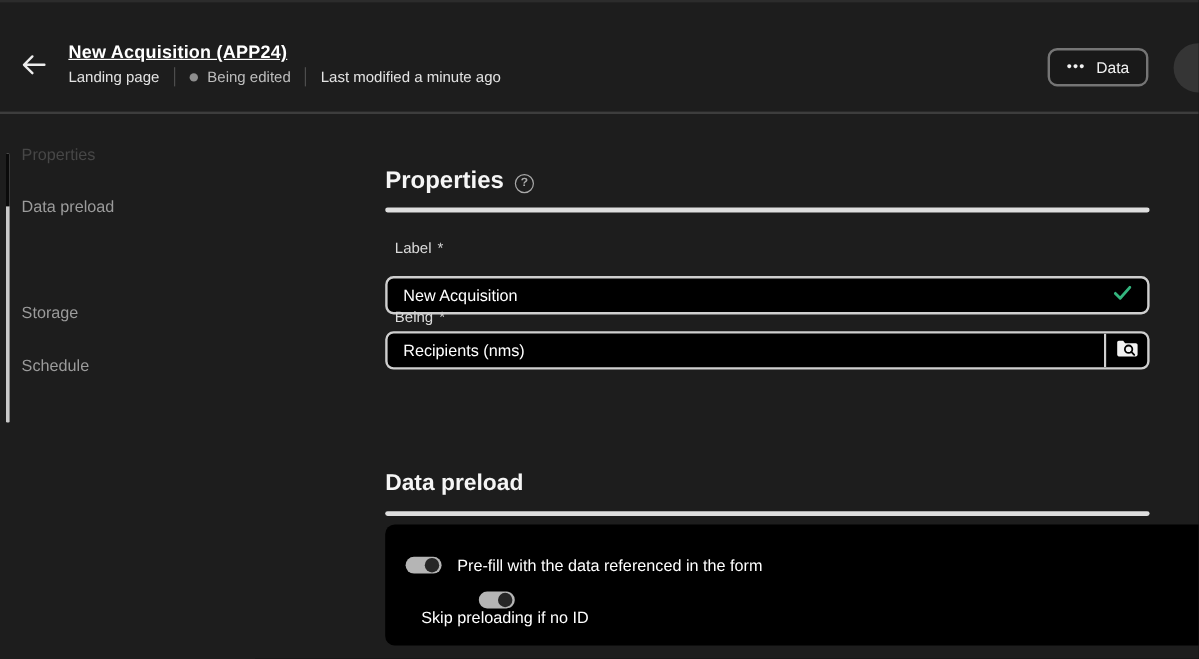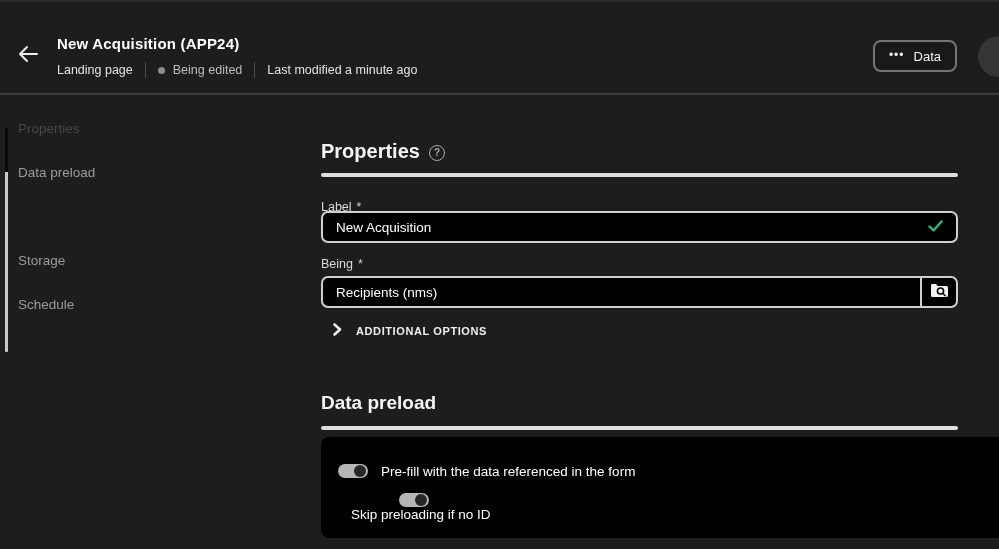--- a/index.html
+++ b/index.html
@@ -5,22 +5,22 @@
   * { margin:0; padding:0; box-sizing:border-box; }
   html,body { background:#151515; }
   body { font-family:"Liberation Sans", sans-serif; }
   .app{ position:relative; width:999px; height:549px; background:#1d1d1d; overflow:hidden; }
 
   
   .header{ position:absolute; top:0; left:0; width:100%; height:95px; background:#1d1d1d; border-top:2px solid #2c2c2c; }
   .header::after{ content:""; position:absolute; left:0; bottom:0; width:100%; height:2px; background:#3d3d3d; }
   .back-btn{ position:absolute; left:16px; top:42px; width:24px; height:22px; background:none; border:none; cursor:pointer; color:#eee; }
   .title-block{ position:absolute; left:57px; top:33px; }
-  .page-title{ font-size:15px; font-weight:700; color:#ffffff; letter-spacing:.2px; }
-  .meta-row{ display:flex; align-items:center; margin-top:10px; font-size:12.5px; color:#e3e3e3; }
+  .page-title{ font-size:15px; font-weight:700; color:#ffffff; letter-spacing:.2px;text-decoration:underline; }
+  .meta-row{ display:flex; align-items:center; margin-top:4px; font-size:12.5px; color:#e3e3e3; }
   .meta-sep{ width:1px; height:16px; background:#4d4d4d; margin:0 12px; }
   .status-dot{ width:7px; height:7px; border-radius:50%; background:#8d8d8d; margin-right:8px; }
   .status-text{ color:#bdbdbd; }
   .more-btn{ position:absolute; right:42px; top:38px; height:32px; padding:0 14px; display:flex; align-items:center; gap:9px;
     background:#191919; border:2px solid #757575; border-radius:8px; color:#f2f2f2; font-size:13px; cursor:pointer;
     font-family:"Liberation Sans", sans-serif; }
   .more-dots{ letter-spacing:1px; font-size:12px; position:relative; top:-1px; }
   .avatar{ position:absolute; right:-20px; top:34px; width:41px; height:41px; border-radius:50%; background:#353535; cursor:pointer; }
 
   
@@ -31,26 +31,26 @@
   .side-item.active{ color:#474747; }
 
   
   .main{ position:absolute; left:321px; top:95px; width:637px; height:454px; }
   .section-heading{ display:flex; align-items:center; gap:9px; font-size:20px; font-weight:700; color:#f5f5f5; }
   .h-properties{ position:absolute; top:45px; left:0; }
   .help-icon{ width:16px; height:16px; border:1.5px solid #a9a9a9; border-radius:50%; color:#a9a9a9; font-size:10px; font-weight:700;
     display:flex; align-items:center; justify-content:center; cursor:pointer; margin-top:2px; }
   .thick-divider{ position:absolute; left:0; width:637px; height:4px; background:#dedede; border-radius:2px; }
   .div-1{ top:78px; } .div-2{ top:331px; }
-  .field-label{ position:absolute; left:0; font-size:12.5px; color:#dadada; }
+  .field-label{ position:absolute; left:8px; font-size:12.5px; color:#dadada; }
   .req{ margin-left:5px; color:#cfcfcf; }
   .lbl-label{ top:105px; } .lbl-schema{ top:162px; }
   .text-input{ position:absolute; left:0; width:637px; height:32px; background:#000; border:2px solid #cfcfcf; border-radius:7px;
     display:flex; align-items:center; }
-  .inp-label{ top:116px; } .inp-schema{ top:181px; }
+  .inp-label{ top:135px; } .inp-schema{ top:181px; }
   .text-input input{ flex:1; height:100%; background:transparent; border:none; outline:none; color:#fff; font-size:13.5px;
     padding:0 13px; font-family:"Liberation Sans", sans-serif; }
   .valid-check{ margin-right:13px; flex:0 0 auto; }
   .browse-btn{ flex:0 0 36px; height:100%; border:none; border-left:2px solid #cfcfcf; background:transparent; display:flex;
     align-items:center; justify-content:center; cursor:pointer; border-radius:0 5px 5px 0; }
   .disclosure{ position:absolute; left:12px; top:228px; display:flex; align-items:center; gap:14px; background:none; border:none;
     cursor:pointer; color:#f0f0f0; }
   .disclosure .adl-text{ font-size:11px; font-weight:700; letter-spacing:.6px; color:#f0f0f0; font-family:"Liberation Sans", sans-serif; }
   .h-datapreload{ position:absolute; top:297px; left:0; font-size:19px; }
   .preload-card{ position:absolute; left:0; top:342px; width:705px; height:101px; background:#000; border-radius:8px; }
@@ -137,28 +137,20 @@
         <span>
           <svg width="19" height="17" viewBox="0 0 19 17">
             <path d="M1 3.5 C1 2.7 1.6 2 2.4 2 H6 L7.6 4 H16.5 C17.3 4 18 4.7 18 5.5 V13.5 C18 14.3 17.3 15 16.5 15 H2.4 C1.6 15 1 14.3 1 13.5 Z" fill="#f2f2f2"></path>
             <circle cx="10.5" cy="9" r="3.1" fill="none" stroke="#000" stroke-width="1.5"></circle>
             <path d="M12.8 11.3 L15.2 13.7" stroke="#000" stroke-width="1.5" stroke-linecap="round"></path>
           </svg>
         </span>
       </button>
     </div>
 
-    <button class="disclosure">
-      <span>
-        <svg width="9" height="13" viewBox="0 0 9 13">
-            <path d="M1.5 1.5 L7 6.5 L1.5 11.5" stroke="#f0f0f0" stroke-width="2.6" fill="none" stroke-linecap="round" stroke-linejoin="round"></path>
-          </svg>
-      </span>
-      <span class="adl-text">ADDITIONAL OPTIONS</span>
-    </button>
 
     <div class="section-heading h-datapreload">
       <span>Data preload</span>
     </div>
     <div class="thick-divider div-2"></div>
 
     <div class="preload-card">
       <div class="toggle-row t-row-1">
         <span class="toggle">
             <span class="knob"></span>

